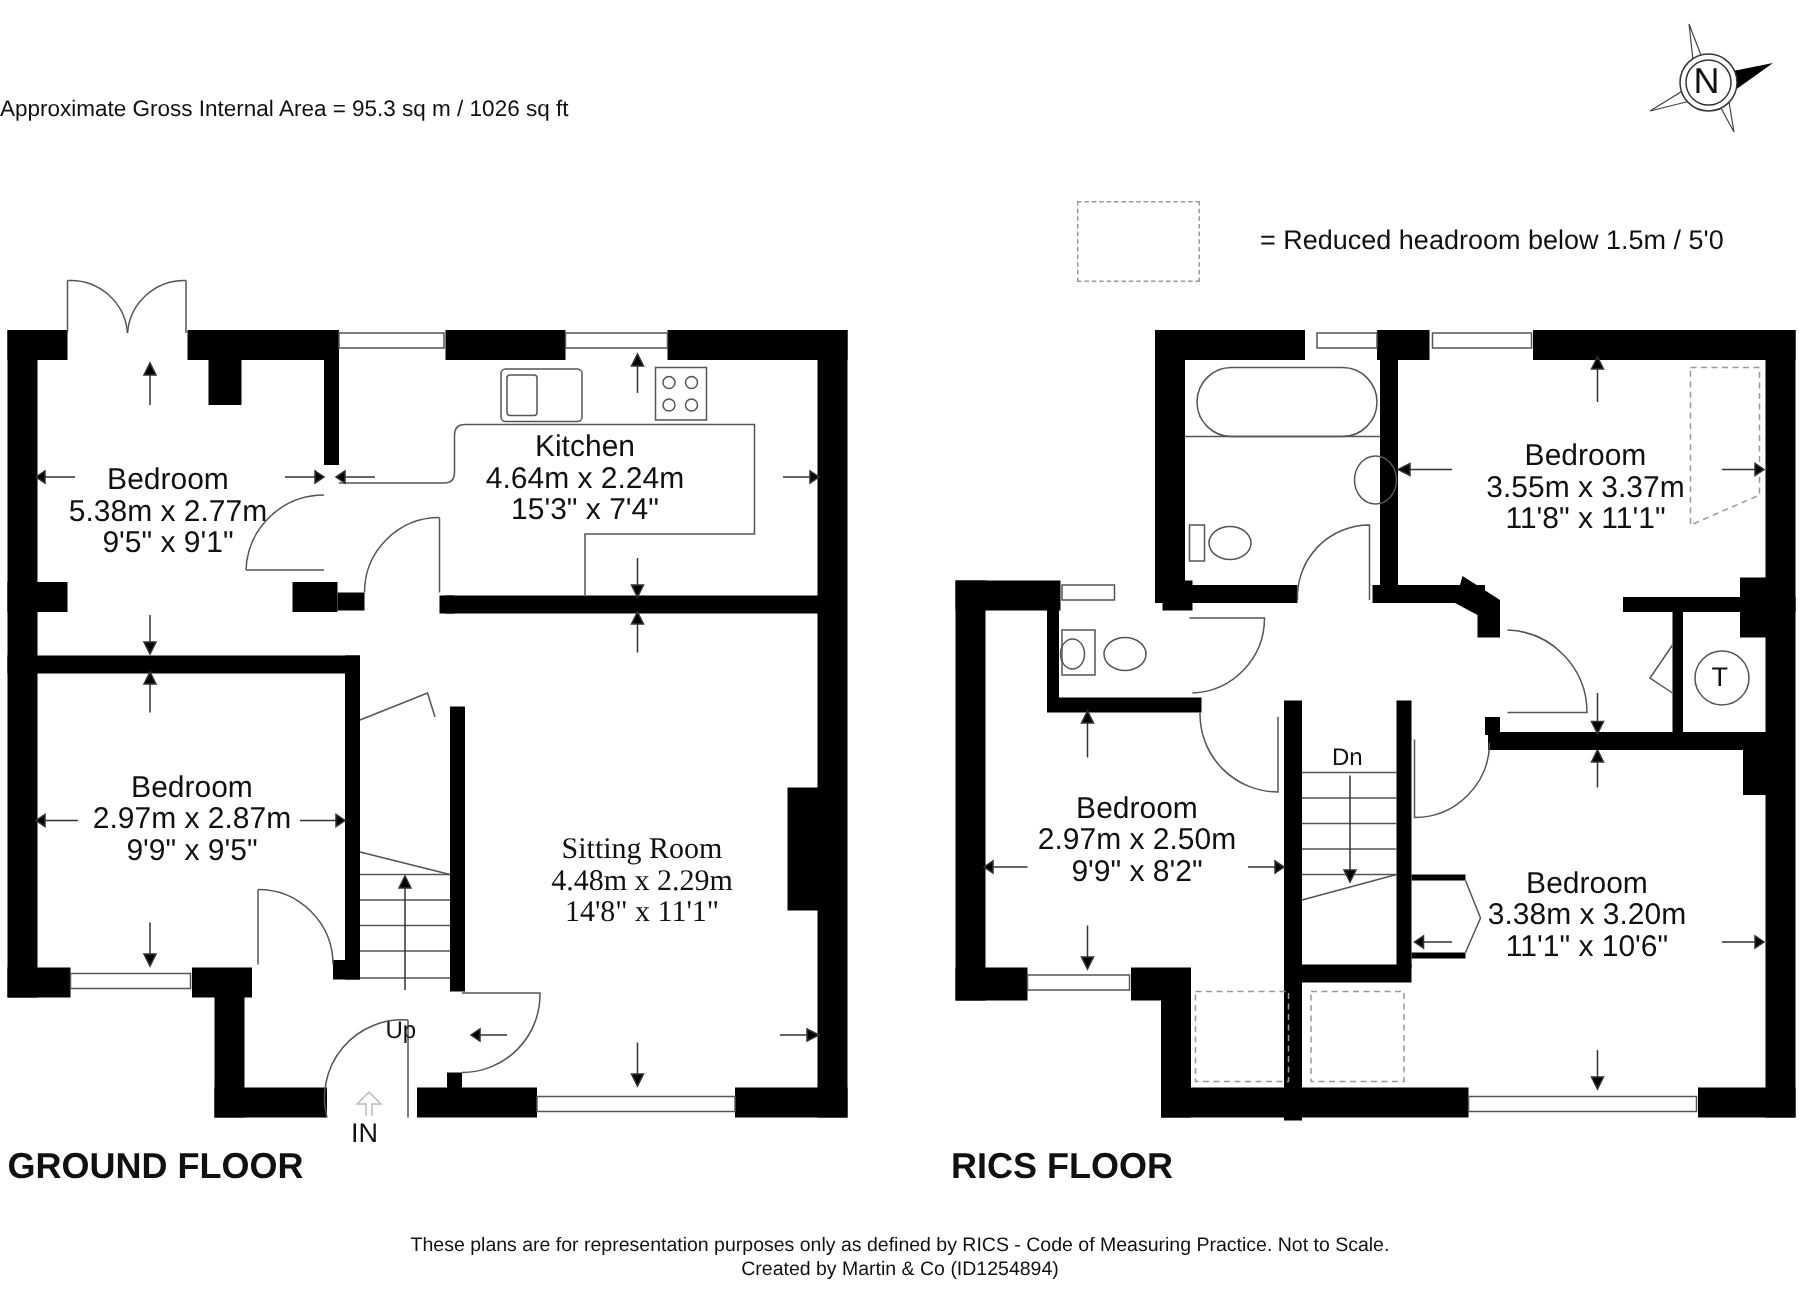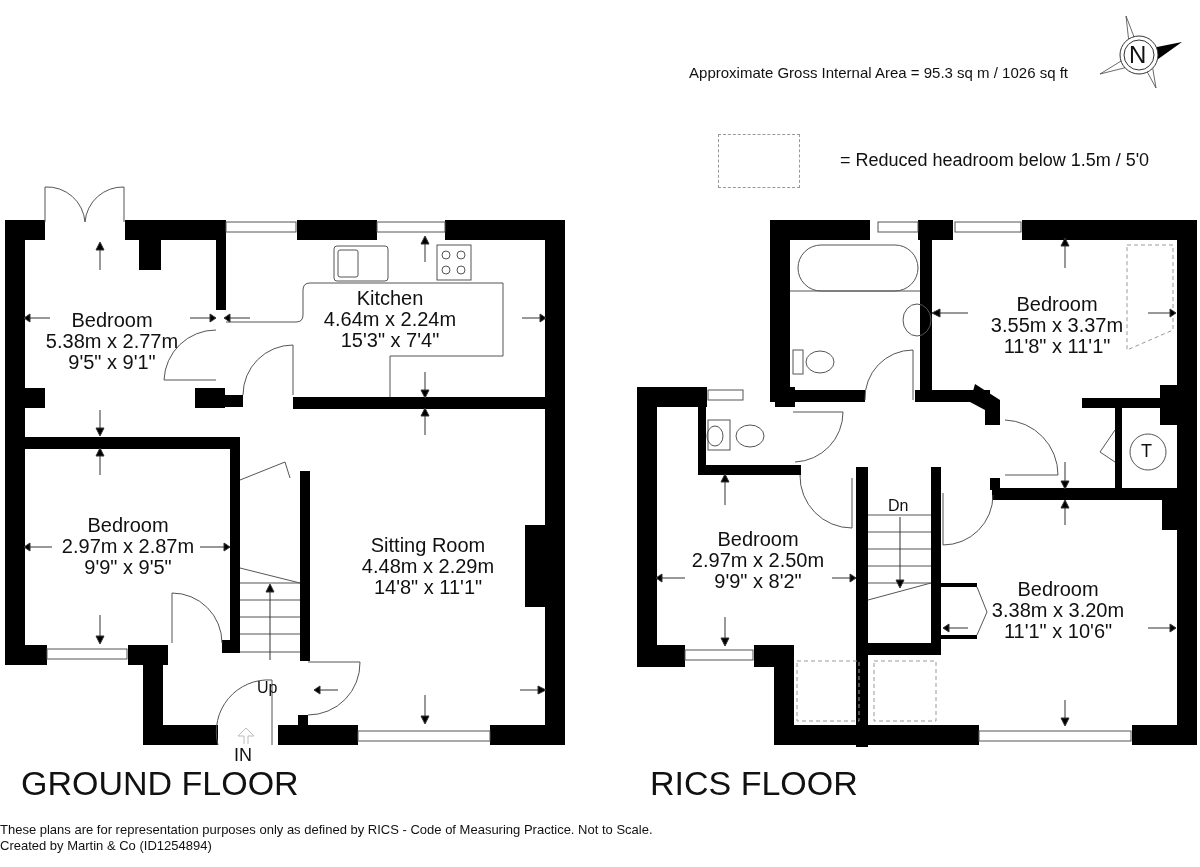--- a/index.html
+++ b/index.html
@@ -1,23 +1,23 @@
 <!DOCTYPE html>
 <html><head>
 <meta charset="utf-8">
 <style>
   html, body { margin: 0; padding: 0; background: #ffffff; }
   body { width: 1200px; height: 867px; position: relative; overflow: hidden; font-family: "Liberation Sans", sans-serif; color: #111; }
   .abs { position: absolute; }
   .txt { position: absolute; white-space: nowrap; font-family: "Liberation Sans", sans-serif; }
-  .area-title { left: 0; width: 1068px; top: 64px; text-align: right; font-size: 15px; }
+  .area-title { left: 0; width: 1068px; top: 64px; text-align: left; font-size: 15px; }
   .legend-text { left: 840px; top: 150px; font-size: 18px; text-align: center; }
   .room-label { position: absolute; text-align: center; font-size: 20px; line-height: 21px; transform: translateX(-50%); }
-  .floor-title { font-weight: normal; font-size: 34px; letter-spacing: 0px; margin-left: 16px; }
-  .footer { left: 0; width: 1200px; font-size: 13px; }
+  .floor-title { font-weight: bold; font-size: 24px; letter-spacing: 0px; }
+  .footer { left: 0; width: 1200px; text-align: center; font-size: 13px; }
   svg.plan { position: absolute; left: 0; top: 0; }
 </style>
 </head>
 <body>
 
 <div class="txt area-title">Approximate Gross Internal Area = 95.3 sq m / 1026 sq ft</div>
 
 <div class="abs" style="left:718px; top:134px; width:82px; height:54px; border:1px dashed #999; box-sizing:border-box;"></div>
 <div class="txt legend-text">= Reduced headroom below 1.5m / 5'0</div>
 
@@ -277,21 +277,21 @@
 <div class="room-label" style="left:390px; top:288px;">
   <div>Kitchen</div>
   <div>4.64m x 2.24m</div>
   <div>15'3" x 7'4"</div>
 </div>
 <div class="room-label" style="left:128px; top:515px;">
   <div>Bedroom</div>
   <div>2.97m x 2.87m</div>
   <div>9'9" x 9'5"</div>
 </div>
-<div class="room-label" style="left:428px; top:535px;">
+<div class="room-label" style="left:428px; top:556px;font-family:Liberation Serif, serif;">
   <div>Sitting Room</div>
   <div>4.48m x 2.29m</div>
   <div>14'8" x 11'1"</div>
 </div>
 <div class="txt" style="left:257px; top:679px; font-size:16px;">Up</div>
 <div class="txt" style="left:234px; top:745px; font-size:18px;">IN</div>
 <div class="txt floor-title" style="left:5px; top:764px;">GROUND FLOOR</div>
 
 <div class="room-label" style="left:1057px; top:294px;">
   <div>Bedroom</div>

